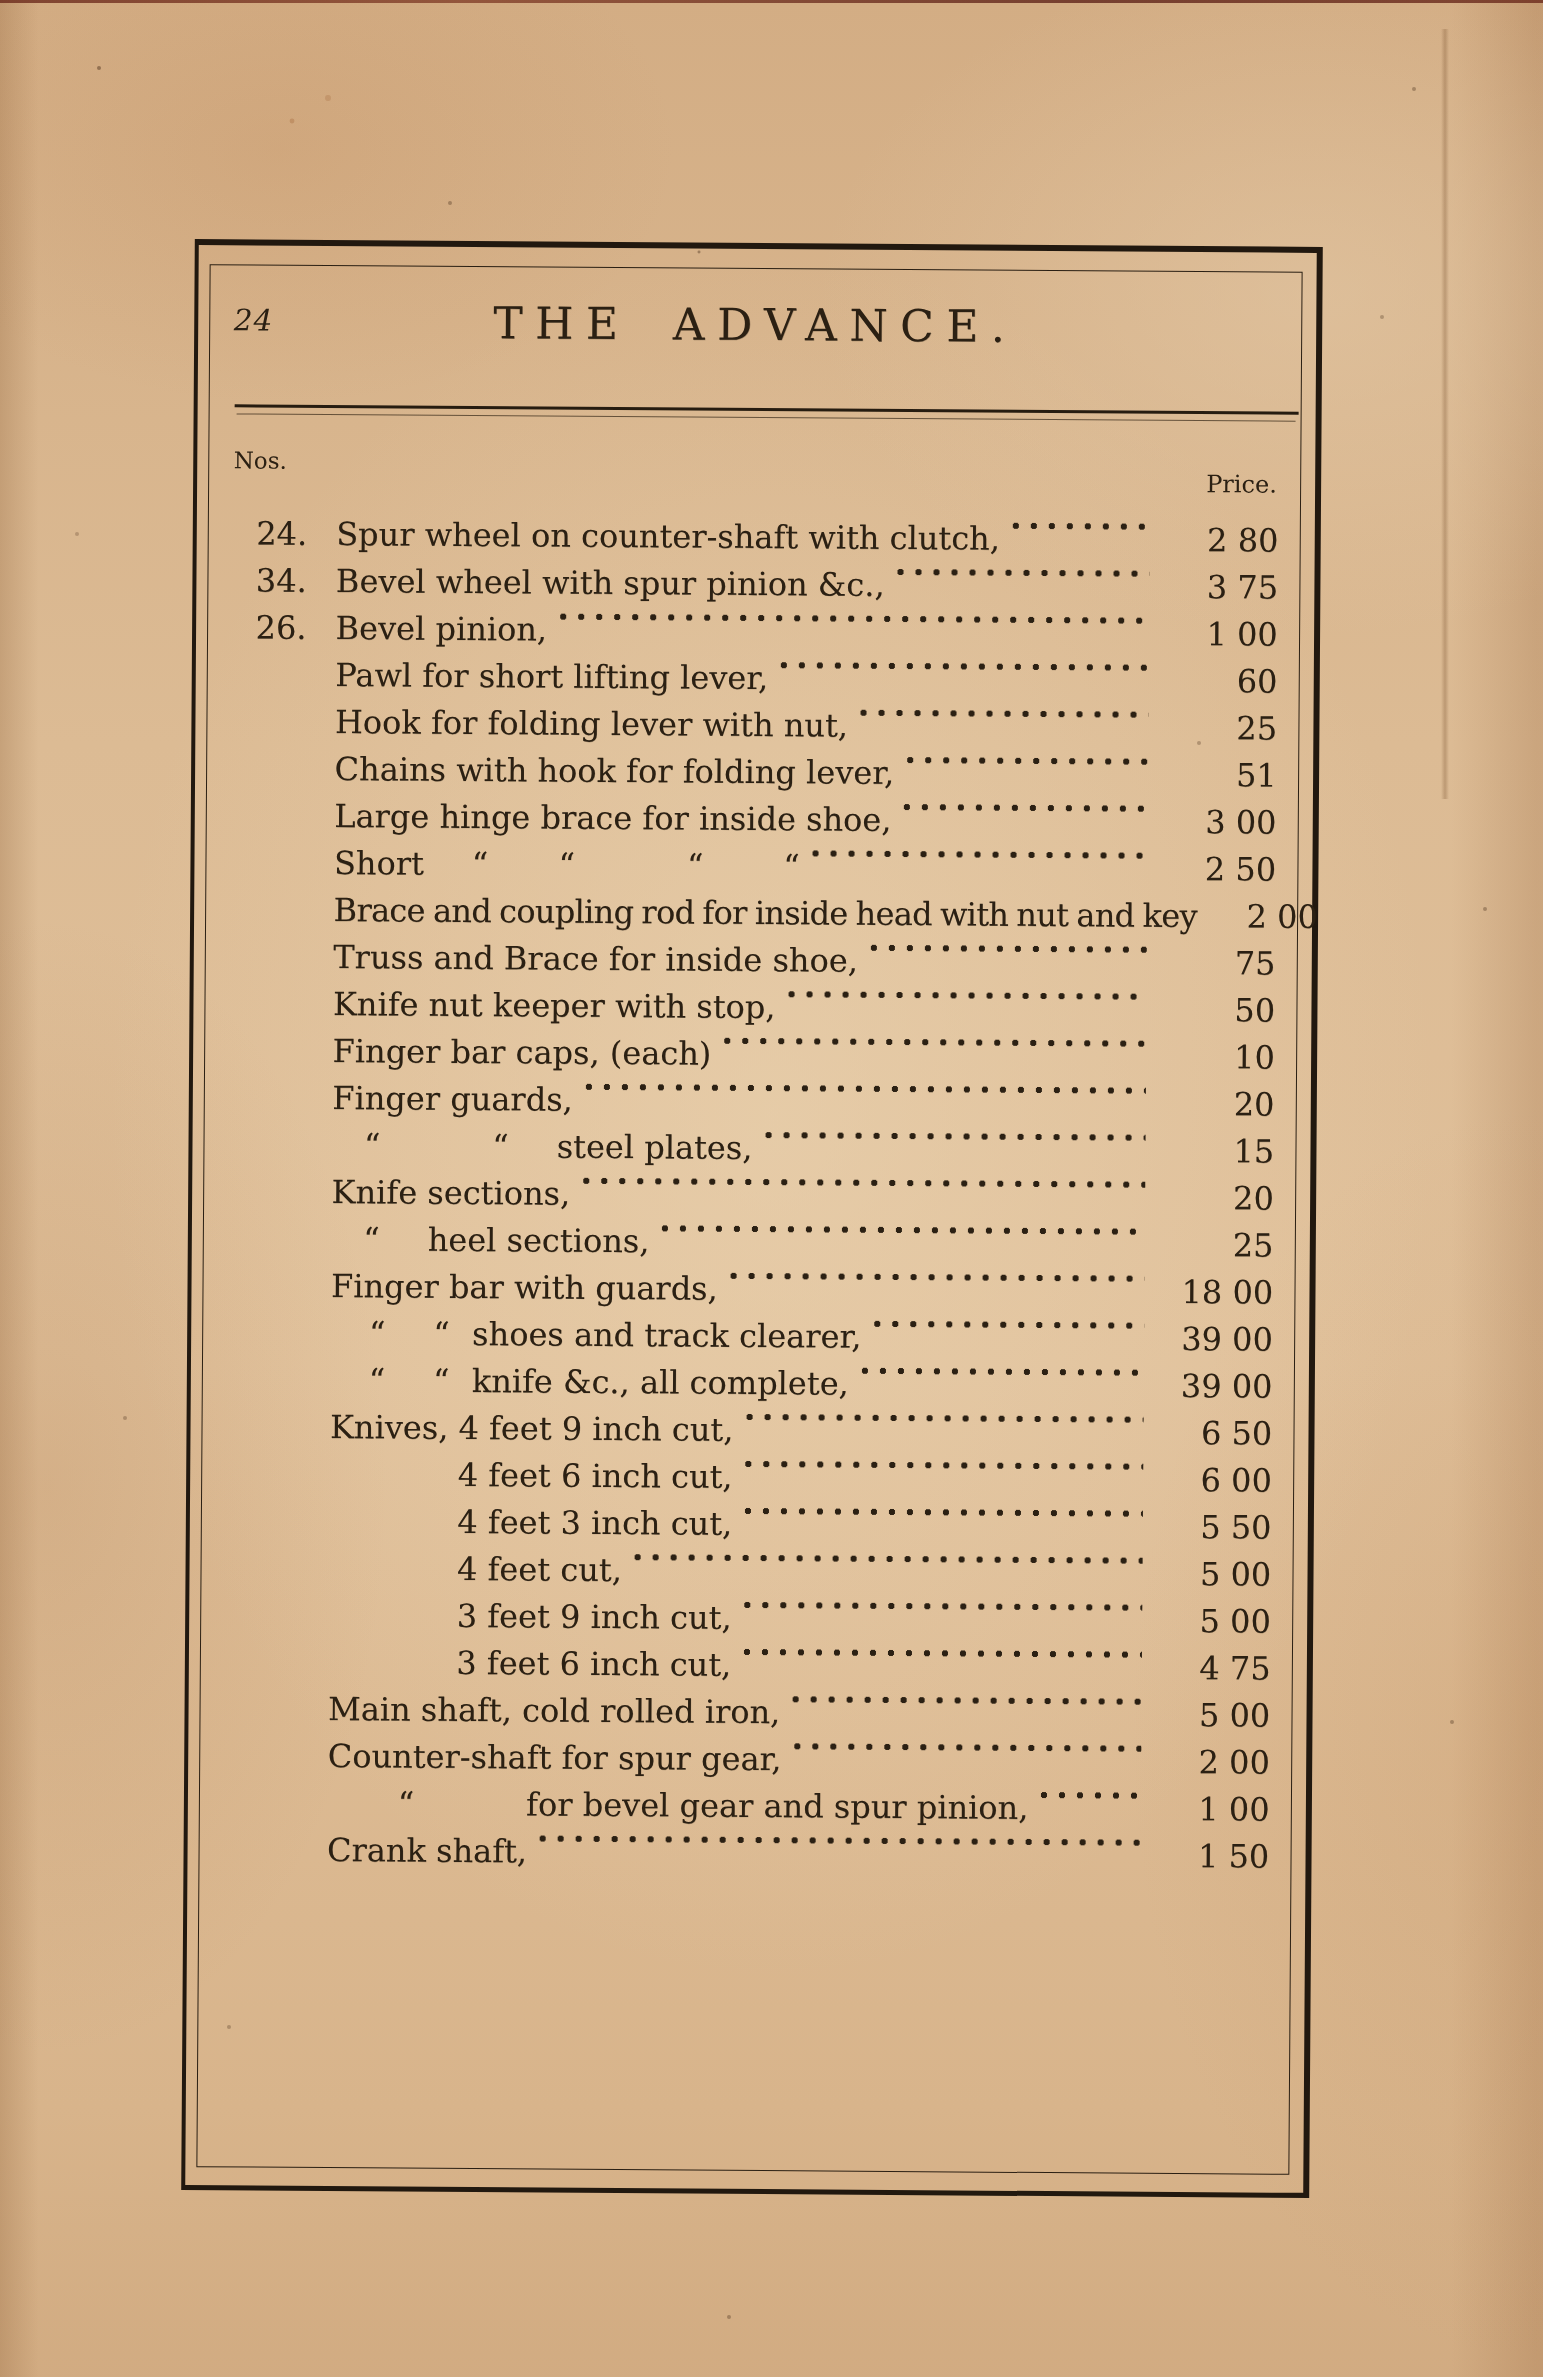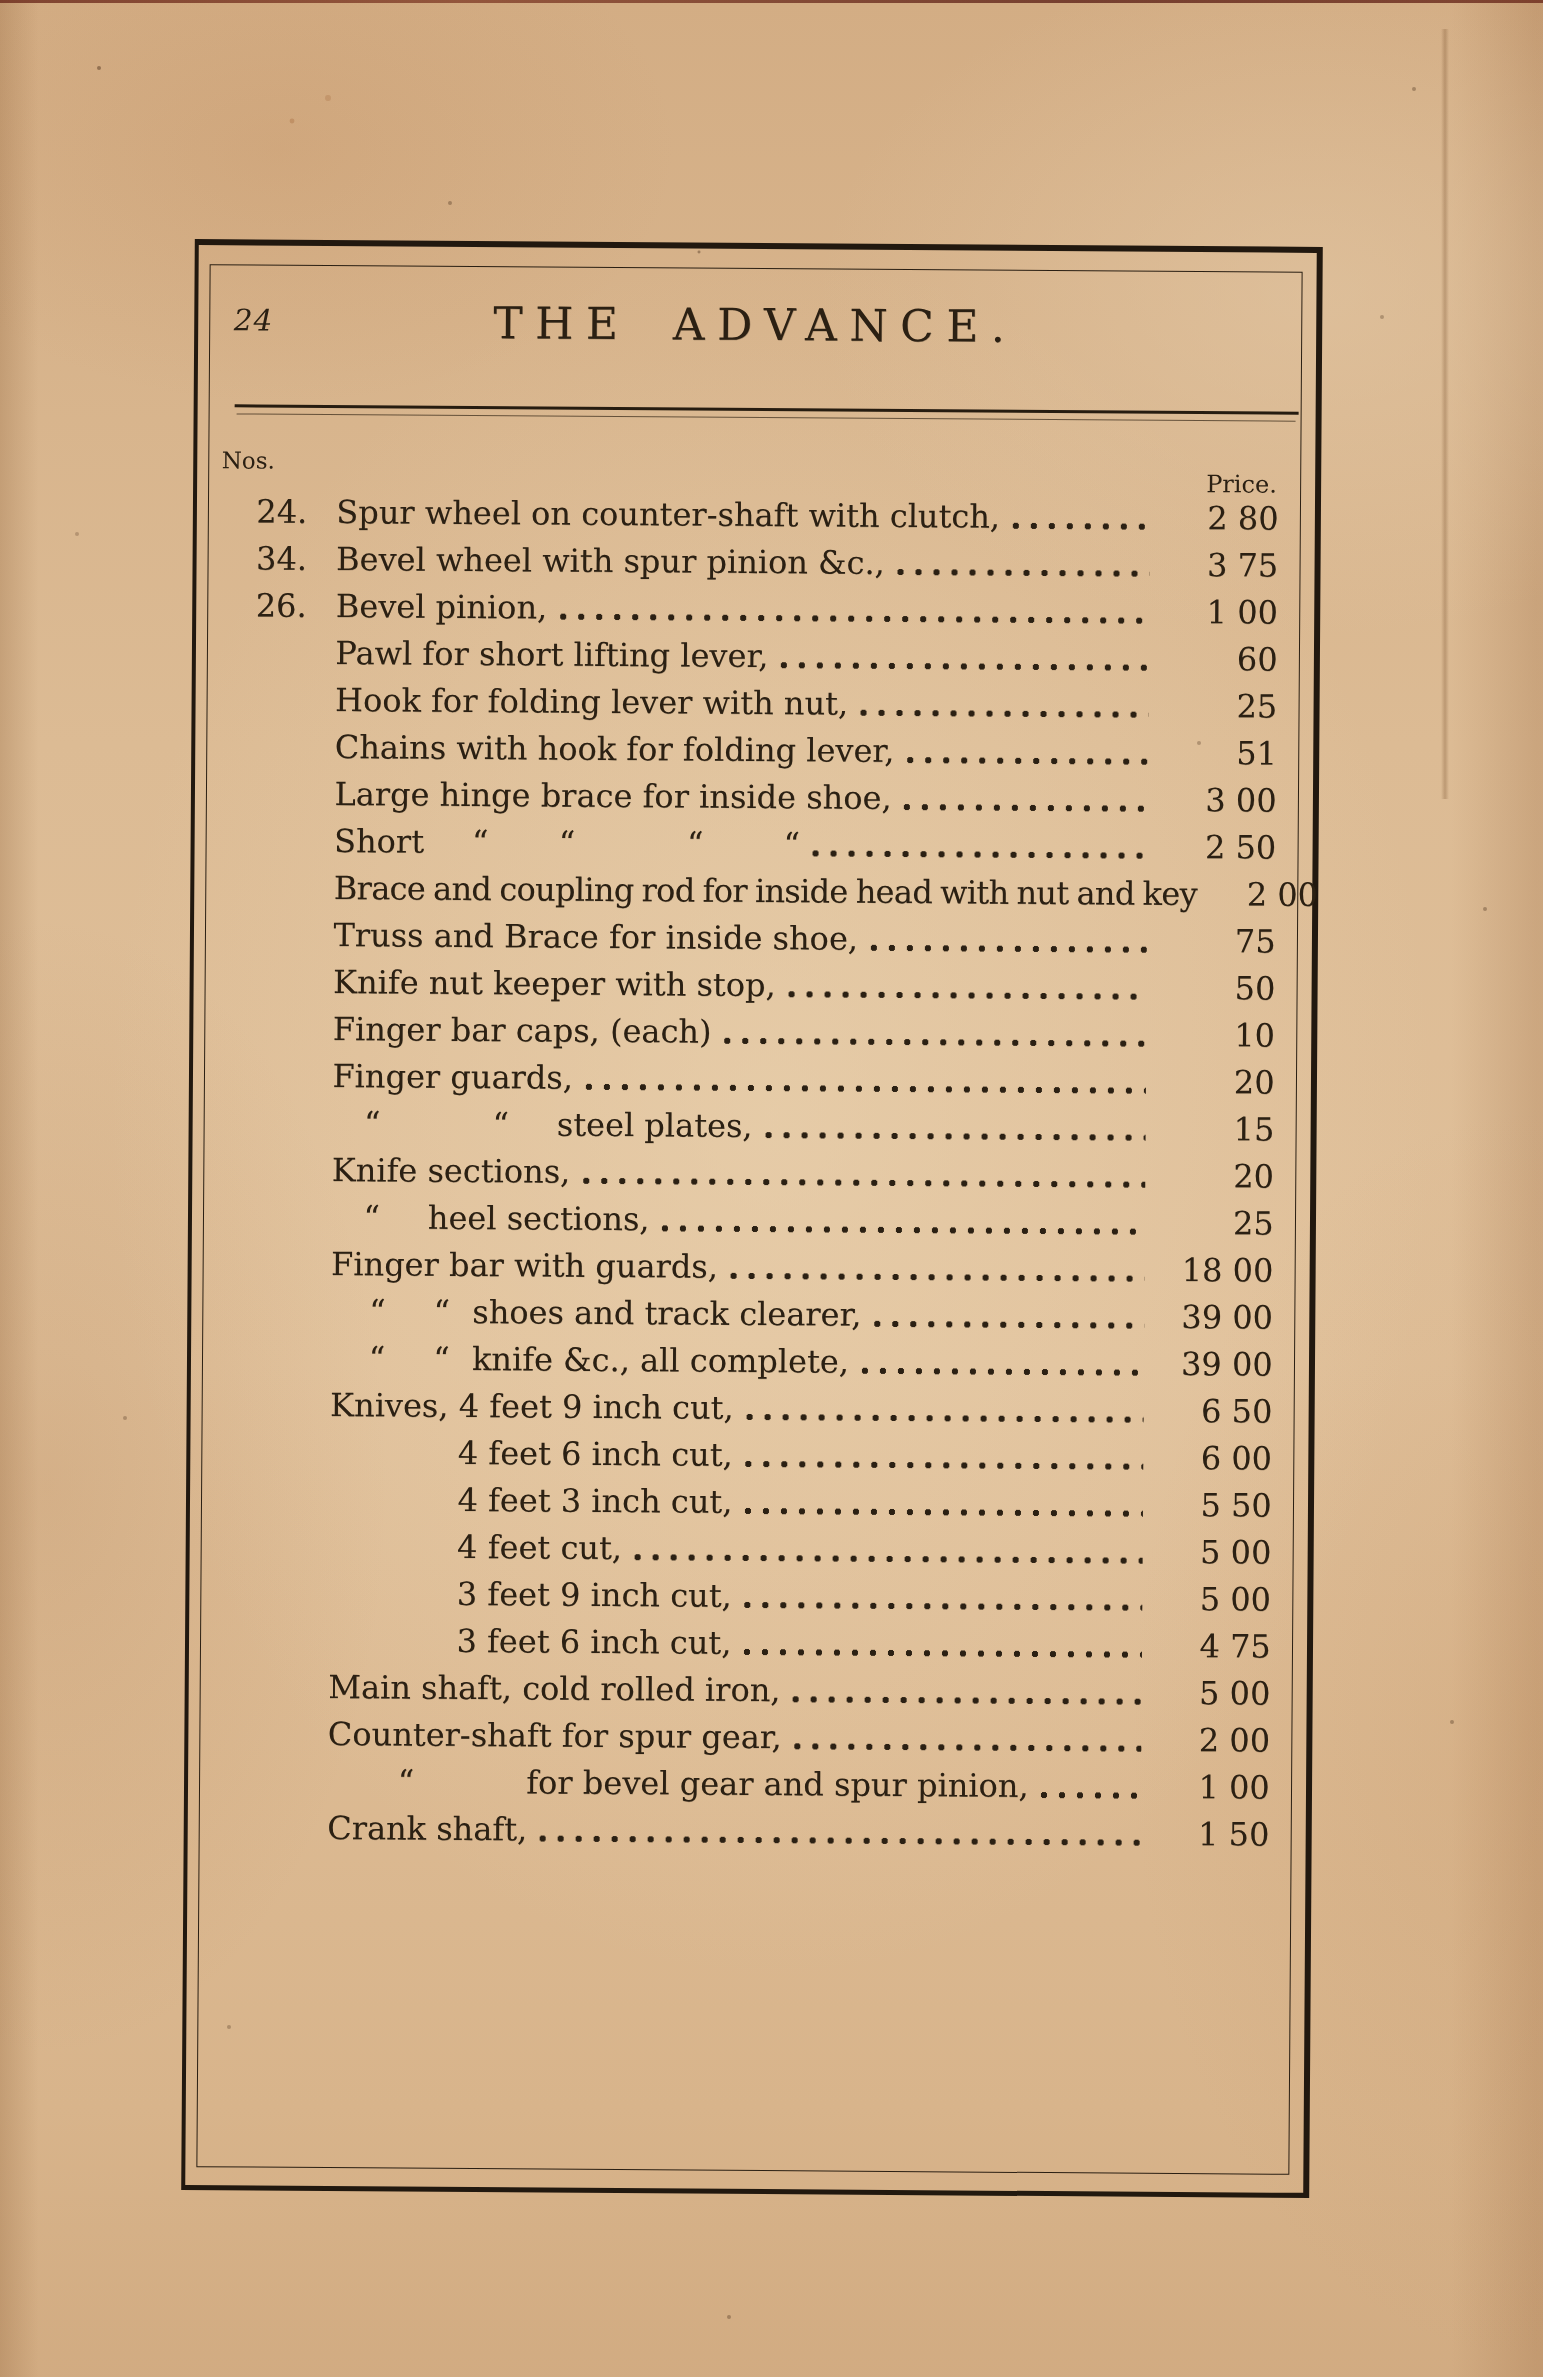--- a/index.html
+++ b/index.html
@@ -42,35 +42,35 @@
   .content{position:absolute;inset:0;}
   .page-num{position:absolute;left:24px;top:41px;font-size:29.5px;line-height:29.5px;
     letter-spacing:1px;font-style:italic;}
   .page-title{position:absolute;left:0;right:0;top:34px;text-align:center;
     font-size:44px;line-height:44px;letter-spacing:12.4px;word-spacing:16px;
     text-shadow:0.5px 0.5px 0.5px rgba(43,32,19,.35);}
   .head-rule{position:absolute;left:25px;right:1.9px;top:139px;height:0;
     border-top:3.3px solid #261c10;}
   .head-rule2{position:absolute;left:27.6px;right:4.8px;top:148px;height:0;
     border-top:1.4px solid rgba(62,47,30,.75);}
-  .col-head-nos{position:absolute;left:13px;top:184px;font-size:23px;line-height:23px;}
+  .col-head-nos{position:absolute;left:25px;top:184px;font-size:23px;line-height:23px;}
   .col-head-price{position:absolute;right:23px;top:200px;font-size:24px;line-height:24px;}
   .rows{position:absolute;left:24px;right:21px;top:223px;}
   .row{display:flex;align-items:baseline;height:47px;
     font-size:32px;line-height:47px;
     text-shadow:0.2px 0.4px 0.3px rgba(43,32,19,.3);}
   .nos{flex:none;width:80px;white-space:pre;margin-left:24px;}
   .label{flex:none;white-space:pre;}
   .leader{flex:1 1 auto;align-self:stretch;margin-left:6.7px;margin-right:7.6px;
     background-image:radial-gradient(circle,#2b2013 2.9px,rgba(0,0,0,0) 3.3px);
     background-size:18px 7.6px;background-repeat:repeat-x;
     background-position:left bottom 11.4px;}
   .row.no-leader .label{flex:1 1 auto;}
   .row.condensed .label{letter-spacing:-0.7px;word-spacing:-1.4px;}
-  .price{flex:none;min-width:121px;text-align:right;white-space:pre;}
+  .price{flex:none;min-width:121px;text-align:right;white-space:pre;margin-top:22px;}
 </style>
 </head>
 <body>
 
 <div class="stage">
 
   <div class="top-edge"></div>
   <div class="crease"></div>
   <div class="specks"></div>
 

